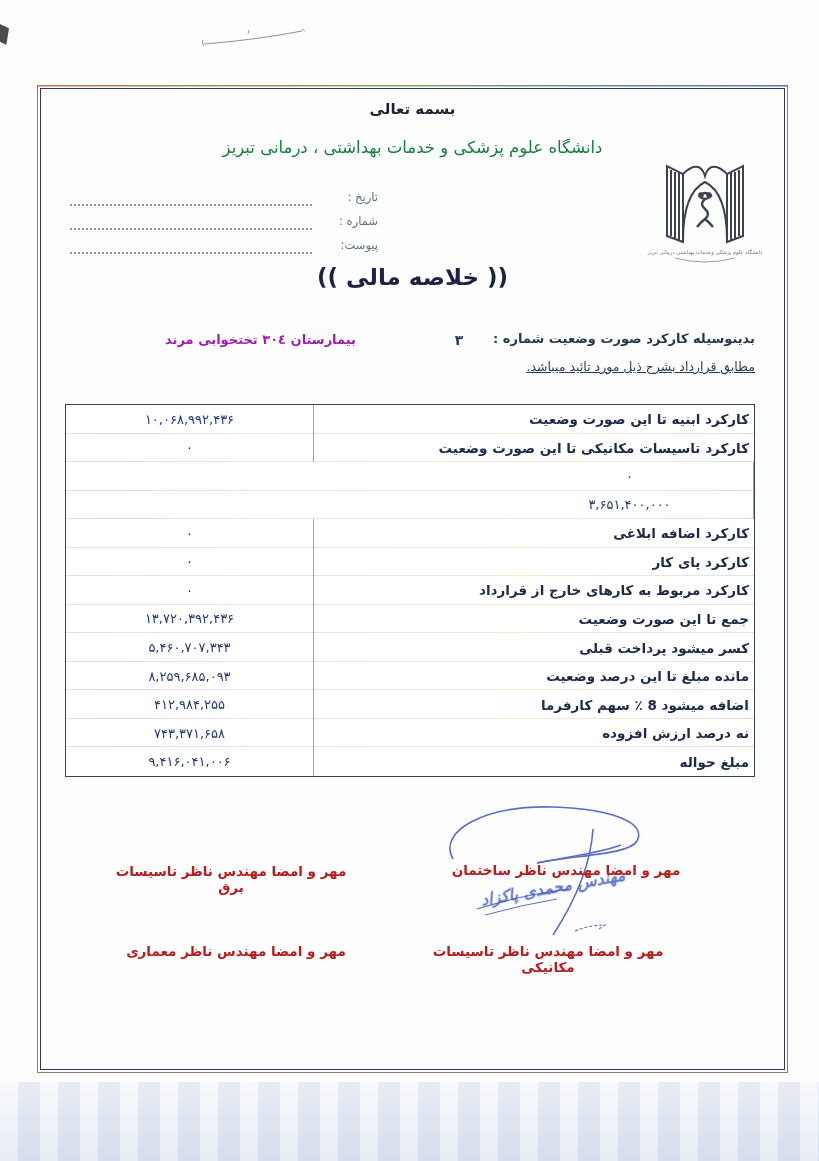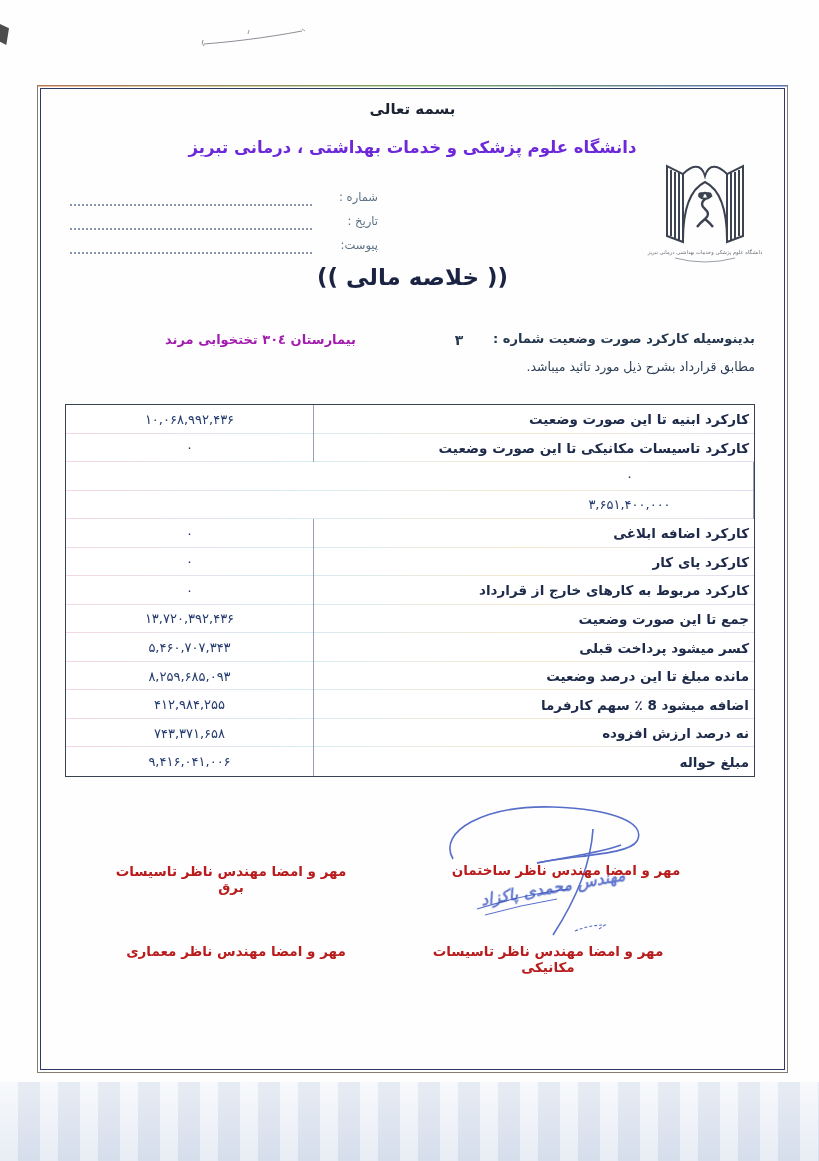--- a/index.html
+++ b/index.html
@@ -25,41 +25,41 @@
 
   
   .frame { position:absolute; left:37px; top:85px; width:751px; height:988px;
     border:1px solid #857d6f; }
   .frame::before { content:""; position:absolute; inset:2px; border:1px solid #2e3a66; }
   .frame::after { content:""; position:absolute; left:0; top:-1px; width:100%; height:2px;
     background:linear-gradient(90deg, rgba(220,120,60,.5), rgba(120,190,90,.5), rgba(70,110,220,.5)); }
 
   .centered { position:absolute; left:37px; width:751px; text-align:center; }
   .bismillah { top:100px; font-size:15px; font-weight:bold; color:#1b2333; }
-  .university { top:138px; font-size:16.5px; font-weight:bold; color:#6d28d9; }
+  .university { top:138px; font-size:16.5px; font-weight:normal; color:#15803d; }
   .doc-title { top:264px; font-size:23px; font-weight:bold; color:#1a2342; }
 
   
   .meta { position:absolute; left:70px; top:182px; width:308px; direction:rtl; }
   .meta-row { display:flex; align-items:flex-end; height:24px; }
   .meta-label { width:58px; font-size:11.5px; color:#5e7283; text-align:right; padding-bottom:2px; }
   .meta-dots { flex:1; border-bottom:2px dotted #8795ab; height:16px; margin-right:8px; }
 
   
   .logo { position:absolute; left:645px; top:150px; width:120px; height:122px; }
 
   
   .intro-1 { position:absolute; right:64px; top:331px; direction:rtl;
     font-size:13px; font-weight:600; color:#26384f; }
   .stmt-no { position:absolute; left:448px; top:332px; width:22px; text-align:center;
     font-size:14px; font-weight:bold; color:#26384f; }
   .project { position:absolute; left:158px; top:332px; width:205px; text-align:center;
     direction:rtl; font-size:13px; font-weight:600; color:#a21caf; }
   .intro-2 { position:absolute; right:64px; top:359px; direction:rtl;
-    font-size:12.5px; color:#2c3e56; }
+    font-size:12.5px; color:#2c3e56;text-decoration:underline; }
 
   
   .ftable { position:absolute; left:65px; top:404px; width:690px; height:373px;
     border:1px solid #3a4252; direction:rtl; display:flex; flex-direction:column;
     background:#fff; }
   .t-row { flex:1; display:flex; align-items:stretch;
     background:linear-gradient(90deg,#f4d7e3,#d7ebf3,#f5ead0,#dfe0f2) bottom / 100% 1px no-repeat; }
   .t-row:last-child { background:none; }
   .t-label { flex:1; display:flex; align-items:center; padding:0 5px;
     font-size:13.5px; font-weight:600; color:#1e2a4a; }
@@ -95,25 +95,25 @@
     <path d="M58,14 l1,-4 M112,9 l3,2" stroke="#9aa0a8" stroke-width="1" fill="none"></path>
   </svg>
 
   <div class="frame"></div>
 
   <div class="centered bismillah">بسمه تعالی</div>
   <div class="centered university">دانشگاه علوم پزشکی و خدمات بهداشتی ، درمانی تبریز</div>
 
   <div class="meta">
     <div class="meta-row">
+      <span class="meta-label">تاریخ :</span>
+      <span class="meta-dots"></span>
+    </div>
+    <div class="meta-row">
       <span class="meta-label">شماره :</span>
-      <span class="meta-dots"></span>
-    </div>
-    <div class="meta-row">
-      <span class="meta-label">تاریخ :</span>
       <span class="meta-dots"></span>
     </div>
     <div class="meta-row">
       <span class="meta-label">پیوست:</span>
       <span class="meta-dots"></span>
     </div>
   </div>
 
   <svg class="logo" viewBox="0 0 120 122">
     <g stroke="#3c4350" stroke-width="2" fill="none">

